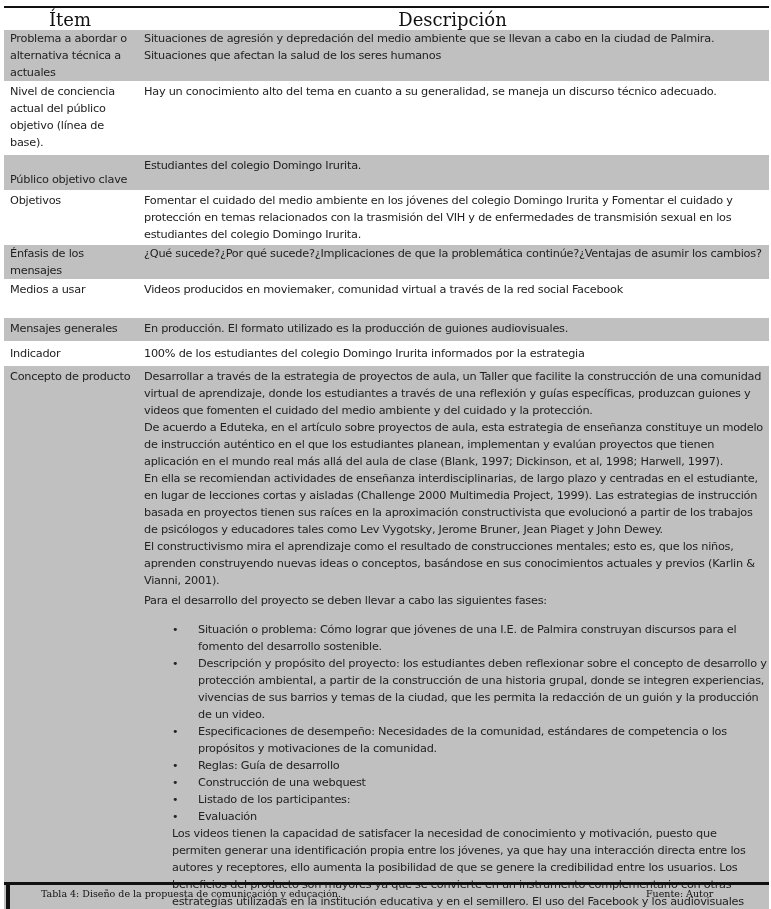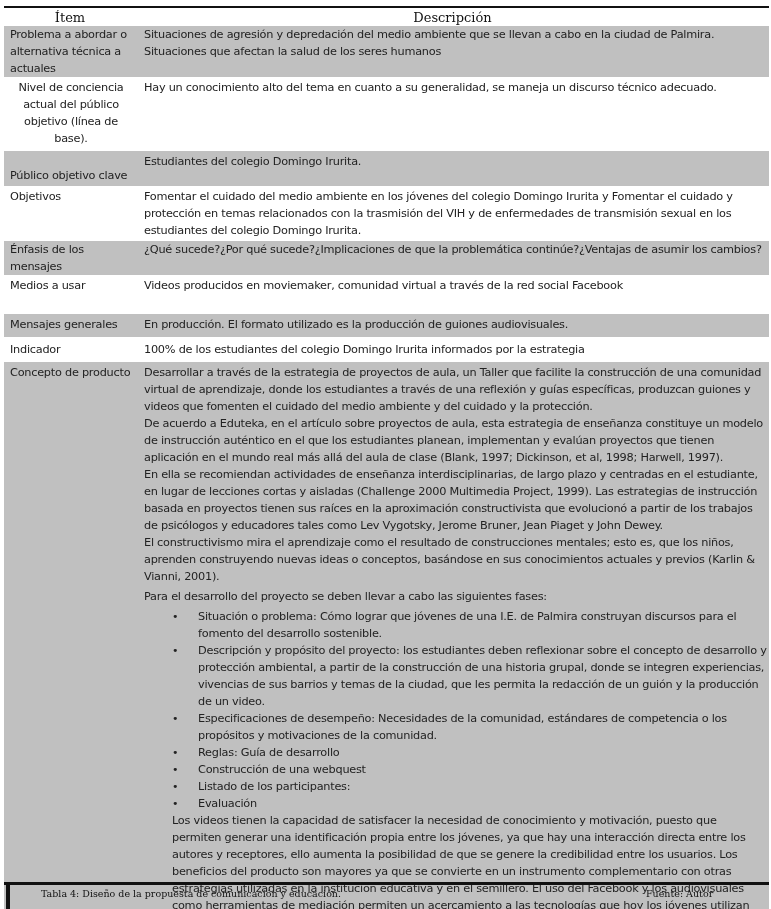--- a/index.html
+++ b/index.html
@@ -3,31 +3,31 @@
 <meta charset="utf-8">
 <style>
   html, body { margin: 0; padding: 0; background: #ffffff; }
   body { width: 771px; height: 909px; position: relative; overflow: hidden;
          font-family: "DejaVu Sans", sans-serif; color: #1a1a1a; }
   .page { position: absolute; left: 0; top: 0; width: 771px; }
   .top-rule { position: absolute; left: 4px; top: 6px; width: 765px; height: 2px; background: #111; }
   table.spec { position: absolute; left: 4px; top: 9px; width: 765px; border-collapse: collapse; table-layout: fixed; }
   table.spec col.c1 { width: 132px; }
   table.spec col.c2 { width: 633px; }
-  table.spec th { font-family: "DejaVu Serif", serif; font-weight: normal; font-size: 13px;
+  table.spec th { font-family: "DejaVu Serif", serif; font-weight: normal; font-size: 18px;
                   height: 17px; padding: 0; text-align: center; background: #fff; color: #111; }
   table.spec th.item-h { text-align: center; padding-left: 0; }
   table.spec td { font-size: 11.3px; line-height: 17px; vertical-align: top; padding: 0 4px 0 6px;
                   letter-spacing: -0.25px; color: #222; }
   table.spec td.desc { padding-left: 8px; padding-right: 2px; }
   tr.shade td { background: #c0c0c0; }
   tr.plain td { background: #ffffff; }
   tr.sep td { border-bottom: 2px solid #ffffff; }
   td p { margin: 0; }
-  ul.phases { margin: 3px 0 0 0; padding: 0 0 0 28px; list-style: none; }
+  ul.phases { margin: 12px 0 0 0; padding: 0 0 0 28px; list-style: none; }
   ul.phases li { position: relative; padding-left: 26px; }
   ul.phases li::before { content: "•"; position: absolute; left: 0; top: 0; font-size: 11px; }
   p.after { padding-left: 28px; }
   p.gap { margin-top: 3px; }
   .bottom-rule { position: absolute; left: 4px; top: 882px; width: 765px; height: 3px; background: #111; }
   .caption-bar { position: absolute; left: 6px; top: 883px; width: 4px; height: 26px; background: #111; }
   .caption { position: absolute; left: 41px; top: 888px; font-family: "DejaVu Serif", serif; font-size: 9.5px; color: #111; }
   .source { position: absolute; left: 646px; top: 888px; font-family: "DejaVu Serif", serif; font-size: 9.5px; color: #111; }
 </style>
 </head>
@@ -46,21 +46,21 @@
         <th class="item-h">Ítem</th>
         <th>Descripción</th>
       </tr>
     </thead>
     <tbody>
       <tr class="shade sep">
         <td>Problema a abordar o alternativa técnica a actuales</td>
         <td class="desc">Situaciones de agresión y depredación del medio ambiente que se llevan a cabo en la ciudad de Palmira. Situaciones que afectan la salud de los seres humanos</td>
       </tr>
       <tr class="plain">
-        <td style="height:68px;text-align:center;">Nivel de conciencia actual del público objetivo (línea de base).</td>
+        <td style="height:68px;">Nivel de conciencia actual del público objetivo (línea de base).</td>
         <td class="desc">Hay un conocimiento alto del tema en cuanto a su generalidad, se maneja un discurso técnico adecuado.</td>
       </tr>
       <tr class="plain">
           <td colspan="2" style="height:4px;background:#fff;"></td>
         </tr>
       <tr class="shade sep">
         <td style="padding-top:16px;padding-bottom:2px;">Público objetivo clave</td>
         <td class="desc" style="padding-top:2px;padding-bottom:2px;">Estudiantes del colegio Domingo Irurita.</td>
       </tr>
       <tr class="plain sep">

